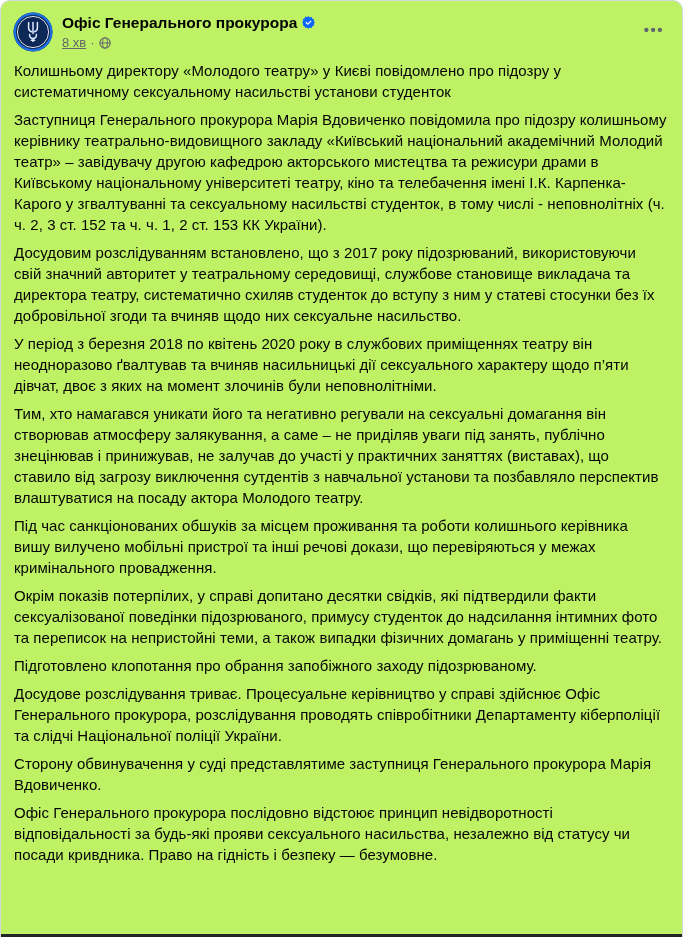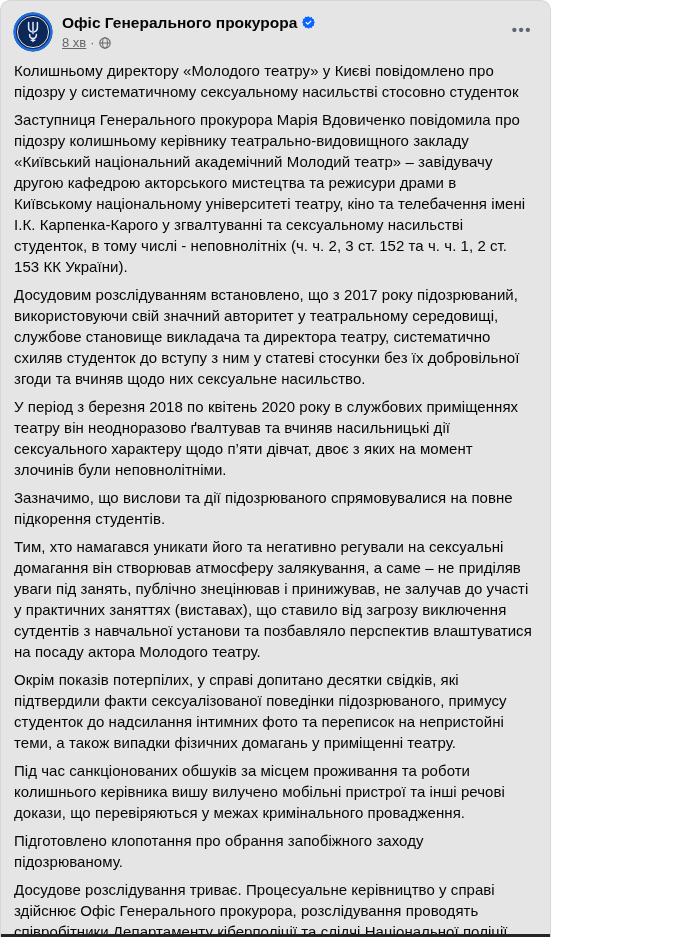--- a/index.html
+++ b/index.html
@@ -9,23 +9,23 @@
   }
   body {
     width: 683px;
     height: 937px;
     overflow: hidden;
     font-family: "Liberation Sans", "DejaVu Sans", sans-serif;
   }
   .card {
     position: relative;
     box-sizing: border-box;
-    width: 551px;
+    width: 683px;
     height: 937px;
-    background: #e5e5e5;
+    background: #bef264;
     border: 1px solid #d4d6da;
     border-bottom: none;
     border-radius: 10px 10px 0 0;
     overflow: hidden;
   }
   
   .post-header {
     display: flex;
     align-items: flex-start;
     padding: 11px 10px 4px 12px;
@@ -135,27 +135,27 @@
         </svg>
       </div>
     </div>
 
     <button class="more-btn">
       <span>•••</span>
     </button>
   </div>
 
   <div class="post-text">
-    <p>Колишньому директору «Молодого театру» у Києві повідомлено про підозру у систематичному сексуальному насильстві стосовно студенток</p>
+    <p>Колишньому директору «Молодого театру» у Києві повідомлено про підозру у систематичному сексуальному насильстві установи студенток</p>
     <p>Заступниця Генерального прокурора Марія Вдовиченко повідомила про підозру колишньому керівнику театрально-видовищного закладу «Київський національний академічний Молодий театр» – завідувачу другою кафедрою акторського мистецтва та режисури драми в Київському національному університеті театру, кіно та телебачення імені І.К. Карпенка-Карого у згвалтуванні та сексуальному насильстві студенток, в тому числі - неповнолітніх (ч. ч. 2, 3 ст. 152 та ч. ч. 1, 2 ст. 153 КК України).</p>
     <p>Досудовим розслідуванням встановлено, що з 2017 року підозрюваний, використовуючи свій значний авторитет у театральному середовищі, службове становище викладача та директора театру, систематично схиляв студенток до вступу з ним у статеві стосунки без їх добровільної згоди та вчиняв щодо них сексуальне насильство.</p>
     <p>У період з березня 2018 по квітень 2020 року в службових приміщеннях театру він неодноразово ґвалтував та вчиняв насильницькі дії сексуального характеру щодо п’яти дівчат, двоє з яких на момент злочинів були неповнолітніми.</p>
-    <p>Зазначимо, що вислови та дії підозрюваного спрямовувалися на повне підкорення студентів.</p>
     <p>Тим, хто намагався уникати його та негативно регували на сексуальні домагання він створював атмосферу залякування, а саме – не приділяв уваги під занять, публічно знецінював і принижував, не залучав до участі у практичних заняттях (виставах), що ставило від загрозу виключення сутдентів з навчальної установи та позбавляло перспектив влаштуватися на посаду актора Молодого театру.</p>
+    <p>Під час санкціонованих обшуків за місцем проживання та роботи колишнього керівника вишу вилучено мобільні пристрої та інші речові докази, що перевіряються у межах кримінального провадження.</p>
     <p>Окрім показів потерпілих, у справі допитано десятки свідків, які підтвердили факти сексуалізованої поведінки підозрюваного, примусу студенток до надсилання інтимних фото та переписок на непристойні теми, а також випадки фізичних домагань у приміщенні театру.</p>
-    <p>Під час санкціонованих обшуків за місцем проживання та роботи колишнього керівника вишу вилучено мобільні пристрої та інші речові докази, що перевіряються у межах кримінального провадження.</p>
     <p>Підготовлено клопотання про обрання запобіжного заходу підозрюваному.</p>
     <p>Досудове розслідування триває. Процесуальне керівництво у справі здійснює Офіс Генерального прокурора, розслідування проводять співробітники Департаменту кіберполіції та слідчі Національної поліції України.</p>
+    <p>Сторону обвинувачення у суді представлятиме заступниця Генерального прокурора Марія Вдовиченко.</p>
     <p>Офіс Генерального прокурора послідовно відстоює принцип невідворотності відповідальності за будь-які прояви сексуального насильства, незалежно від статусу чи посади кривдника. Право на гідність і безпеку — безумовне.</p>
   </div>
 
   <div class="bottom-bar"></div>
 </div>
 
 </body></html>

